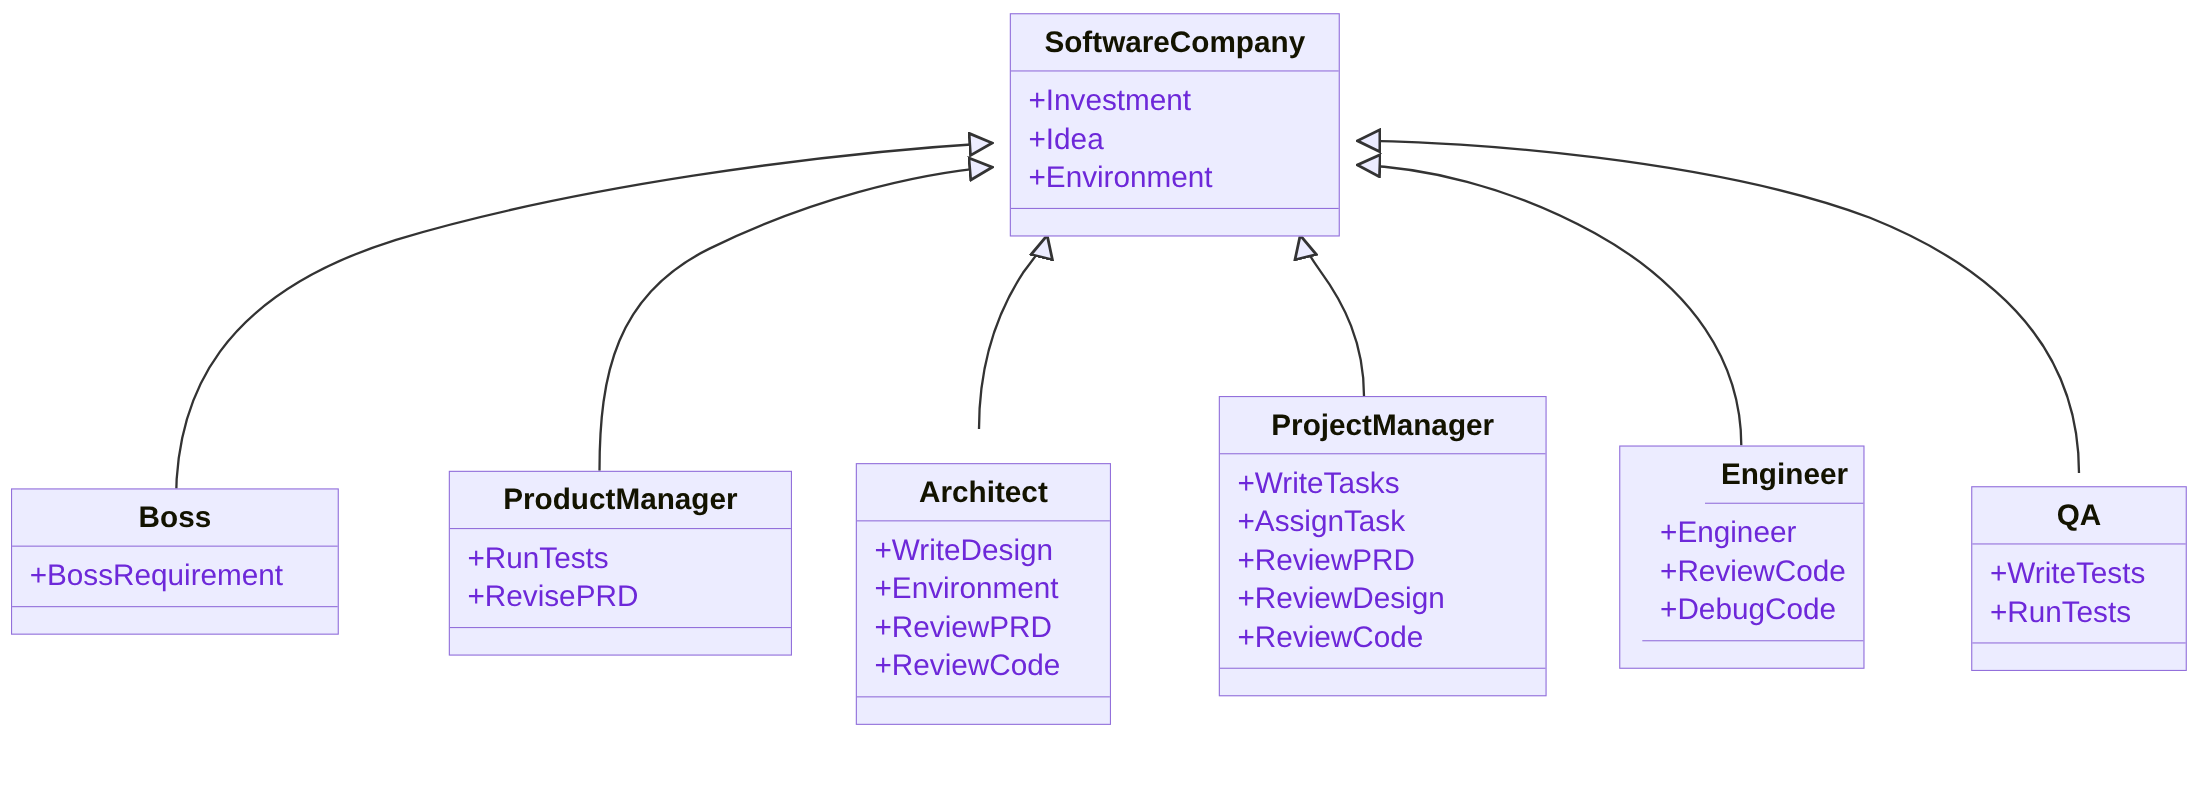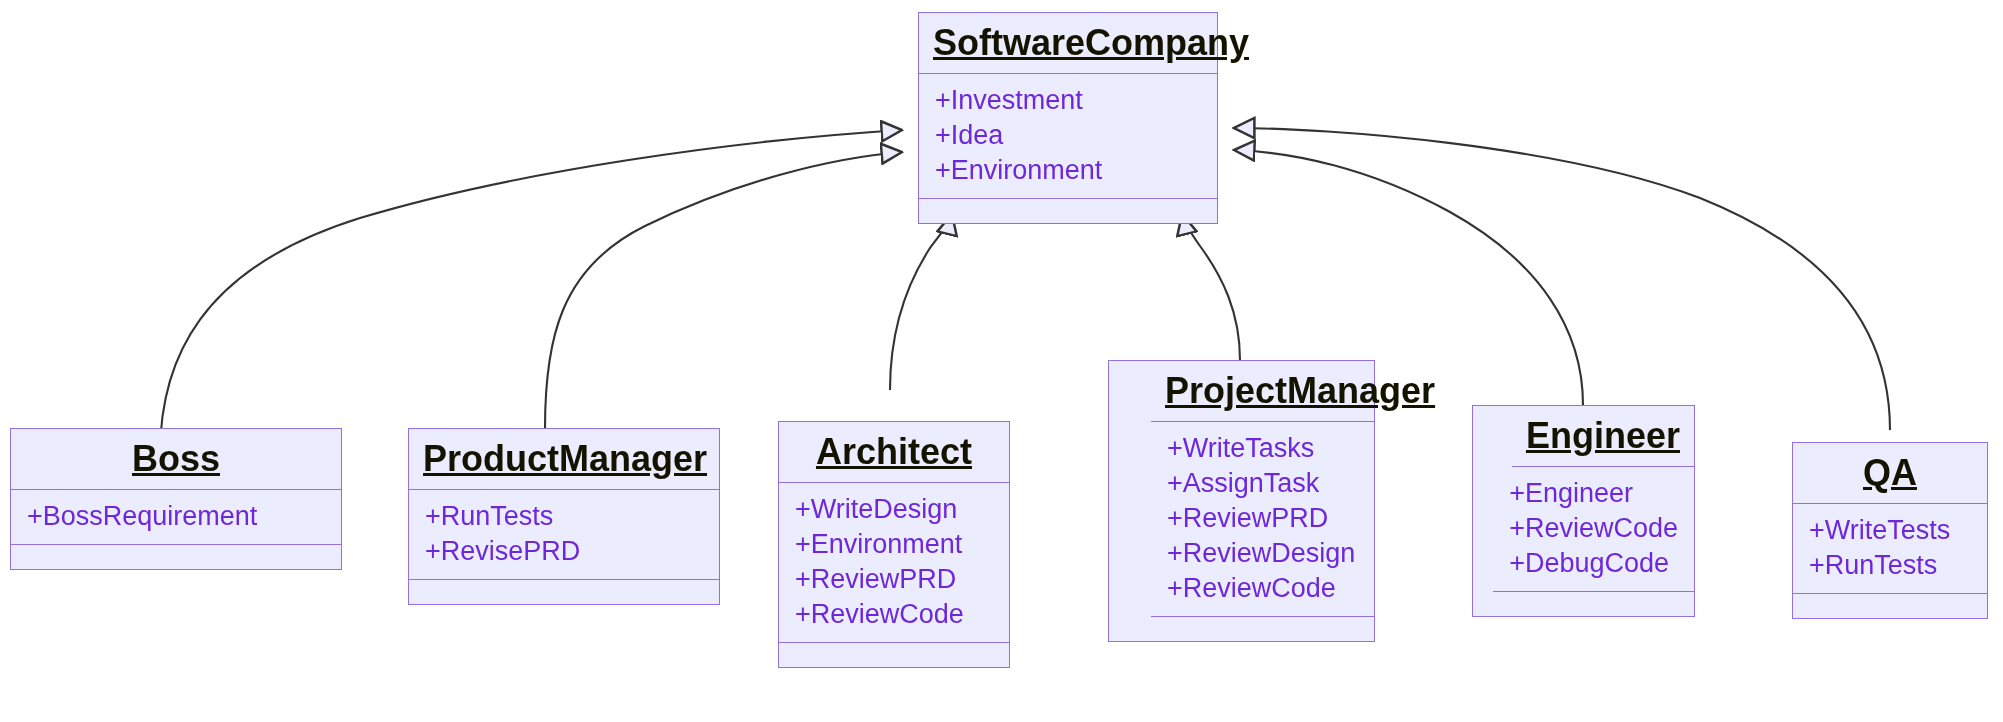--- a/index.html
+++ b/index.html
@@ -6,25 +6,25 @@
   body{width:2003px;height:722px;overflow:hidden;
        font-family:"Liberation Sans","DejaVu Sans",sans-serif;}
   #stage{position:relative;width:2003px;height:722px;background:#ffffff;}
 
   #edges{position:absolute;left:0;top:0;width:2003px;height:722px;pointer-events:none;}
 
   .node{position:absolute;box-sizing:border-box;
         background:#ECECFF;border:1.6px solid #9370DB;
         display:flex;flex-direction:column;}
   .node .nrow{box-sizing:border-box;}
-  .title{font-weight:bold;font-size:36px;color:#131300;
+  .title{font-weight:bold;font-size:27px;color:#131300;
          text-align:center;line-height:1;
          padding:12px 14px 12px 14px;
          border-bottom:1.6px solid #9370DB;
-         white-space:nowrap;text-decoration:underline;}
+         white-space:nowrap;}
   .members{padding:9px 16px 10px 16px;
            border-bottom:1.6px solid #9370DB;
            display:flex;flex-direction:column;justify-content:center;
            flex:1 1 auto;}
   .member{font-size:27px;color:#6d28d9;line-height:1.30;
           white-space:nowrap;}
   .methods{min-height:24px;flex:0 0 auto;}
 </style>
 </head>
 <body>
@@ -57,21 +57,21 @@
   <div class="node" style="left:918px;top:12px;width:300px;">
     <div class="title nrow">SoftwareCompany</div>
     <div class="members nrow">
       <div class="member">+Investment</div>
       <div class="member">+Idea</div>
       <div class="member">+Environment</div>
     </div>
     <div class="methods nrow"></div>
   </div>
 
-  <div class="node" style="left:10px;top:428px;width:332px;">
+  <div class="node" style="left:10px;top:444px;width:298px;">
     <div class="title nrow">Boss</div>
     <div class="members nrow">
       <div class="member">+BossRequirement</div>
     </div>
     <div class="methods nrow"></div>
   </div>
 
   <div class="node" style="left:408px;top:428px;width:312px;">
     <div class="title nrow">ProductManager</div>
     <div class="members nrow">
@@ -85,21 +85,21 @@
     <div class="title nrow">Architect</div>
     <div class="members nrow">
       <div class="member">+WriteDesign</div>
       <div class="member">+Environment</div>
       <div class="member">+ReviewPRD</div>
       <div class="member">+ReviewCode</div>
     </div>
     <div class="methods nrow"></div>
   </div>
 
-  <div class="node" style="left:1108px;top:360px;width:267px;padding-left:42px;">
+  <div class="node" style="left:1108px;top:360px;width:298px;">
     <div class="title nrow">ProjectManager</div>
     <div class="members nrow">
       <div class="member">+WriteTasks</div>
       <div class="member">+AssignTask</div>
       <div class="member">+ReviewPRD</div>
       <div class="member">+ReviewDesign</div>
       <div class="member">+ReviewCode</div>
     </div>
     <div class="methods nrow"></div>
   </div>

